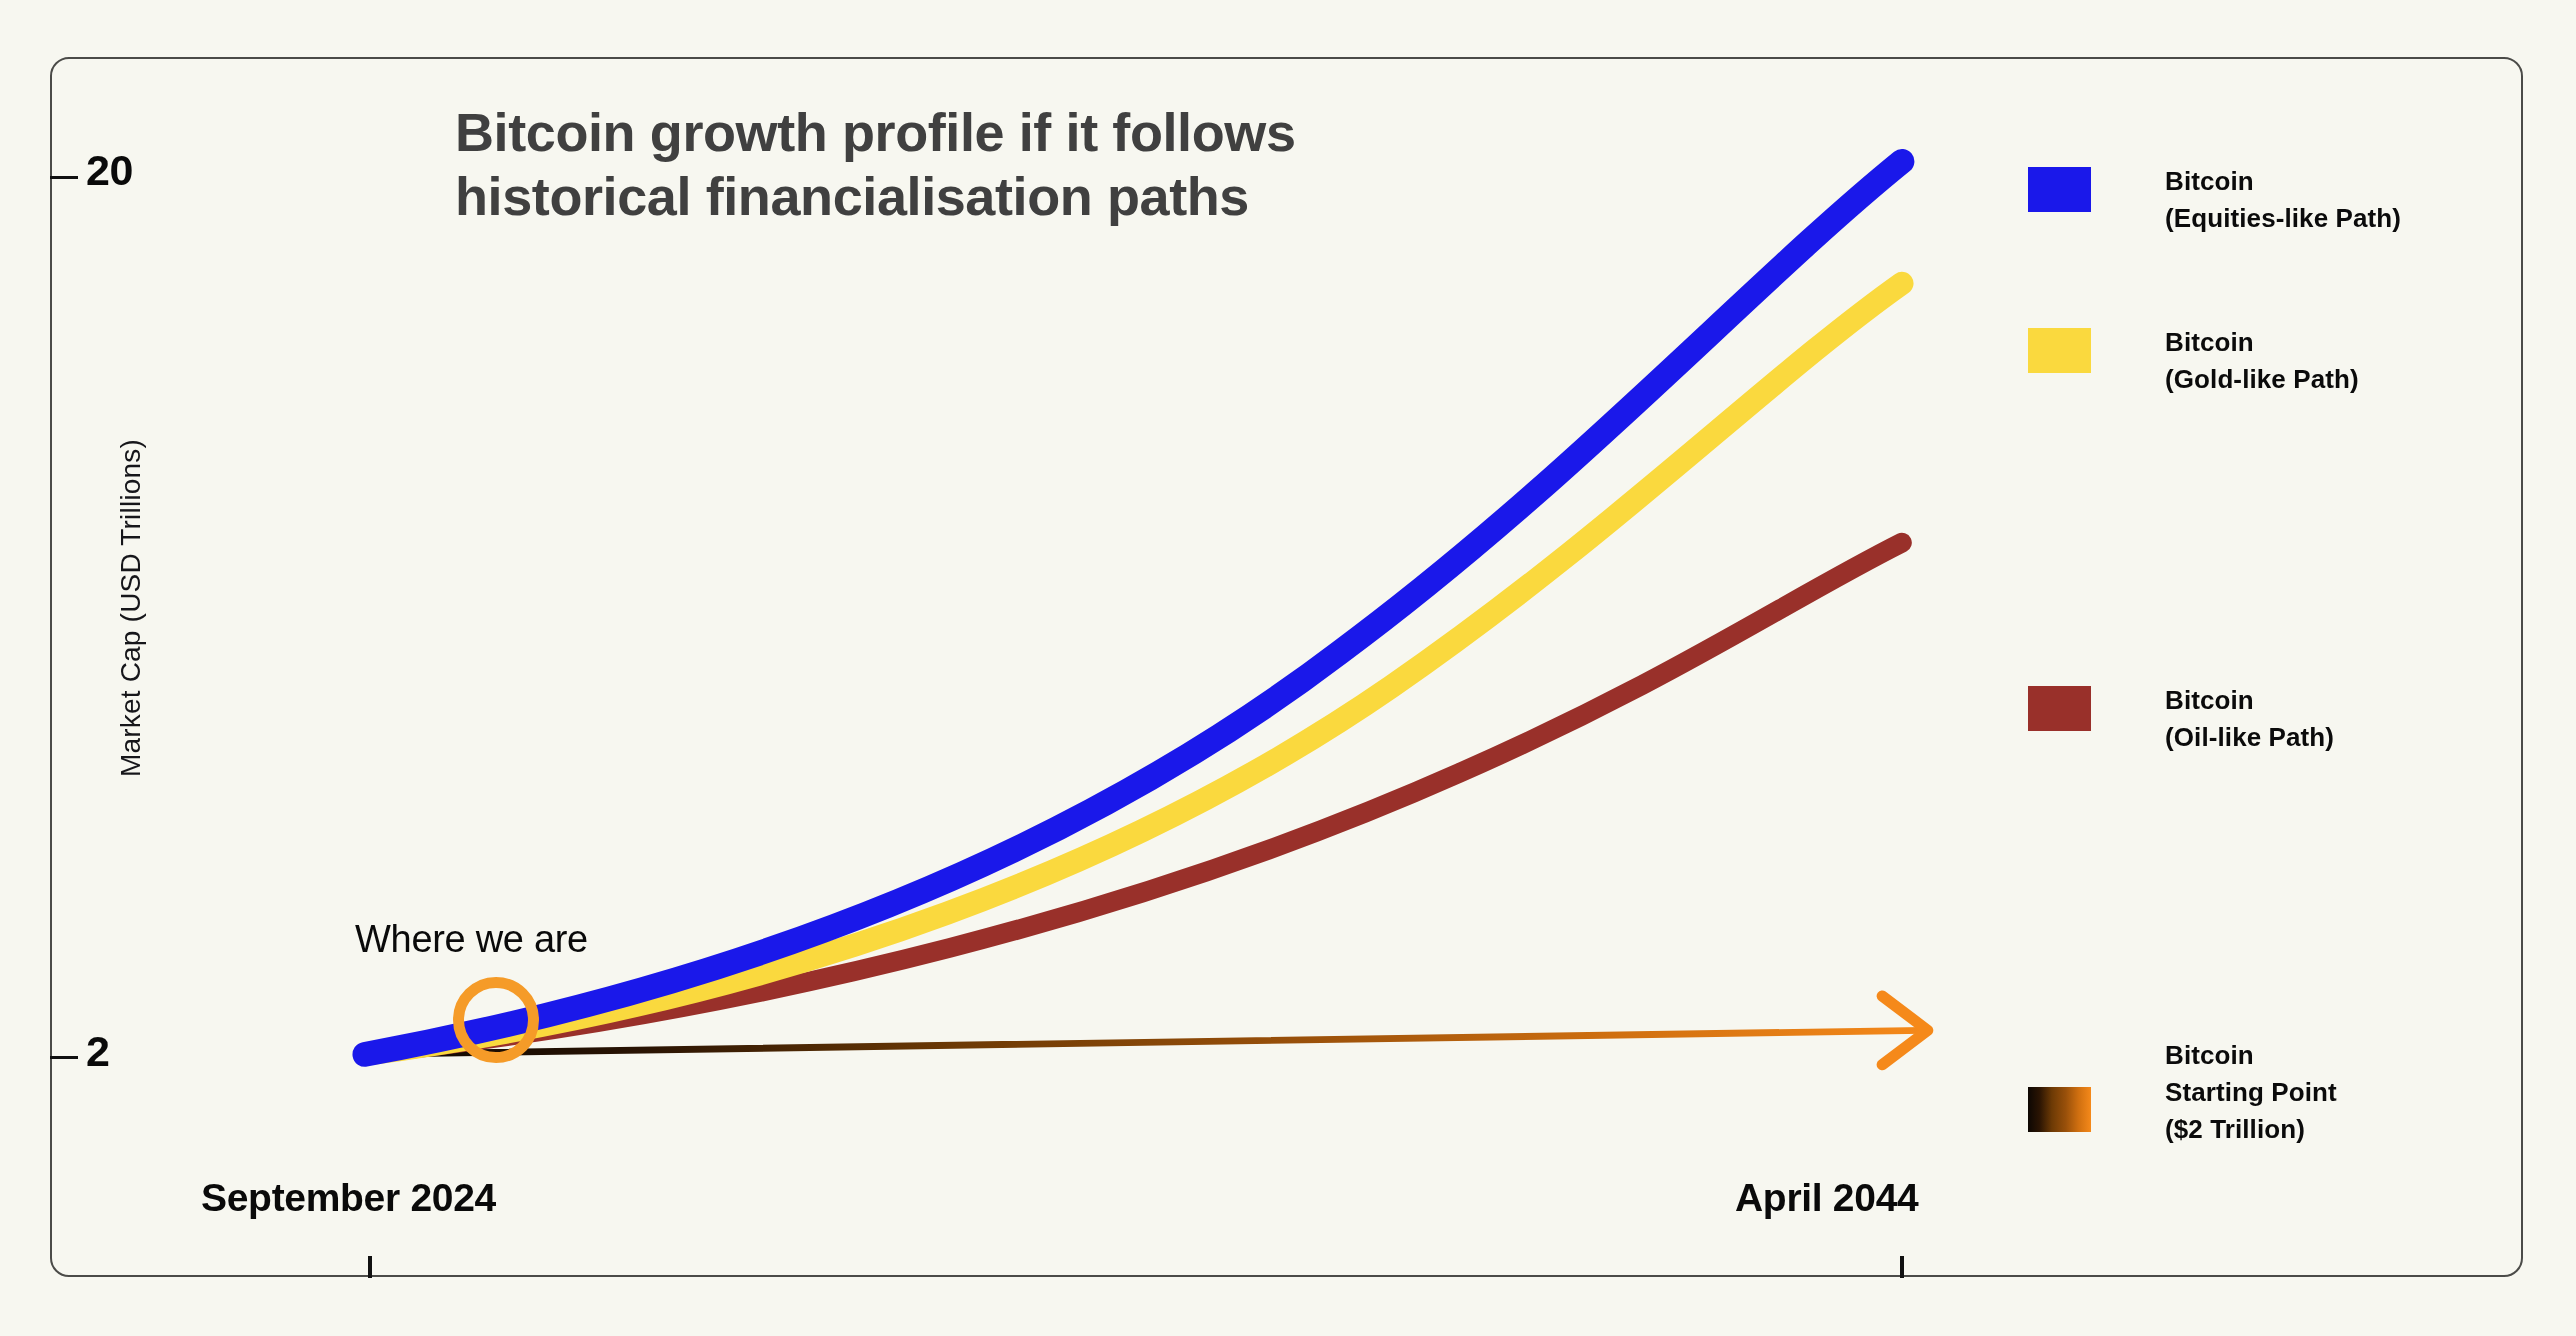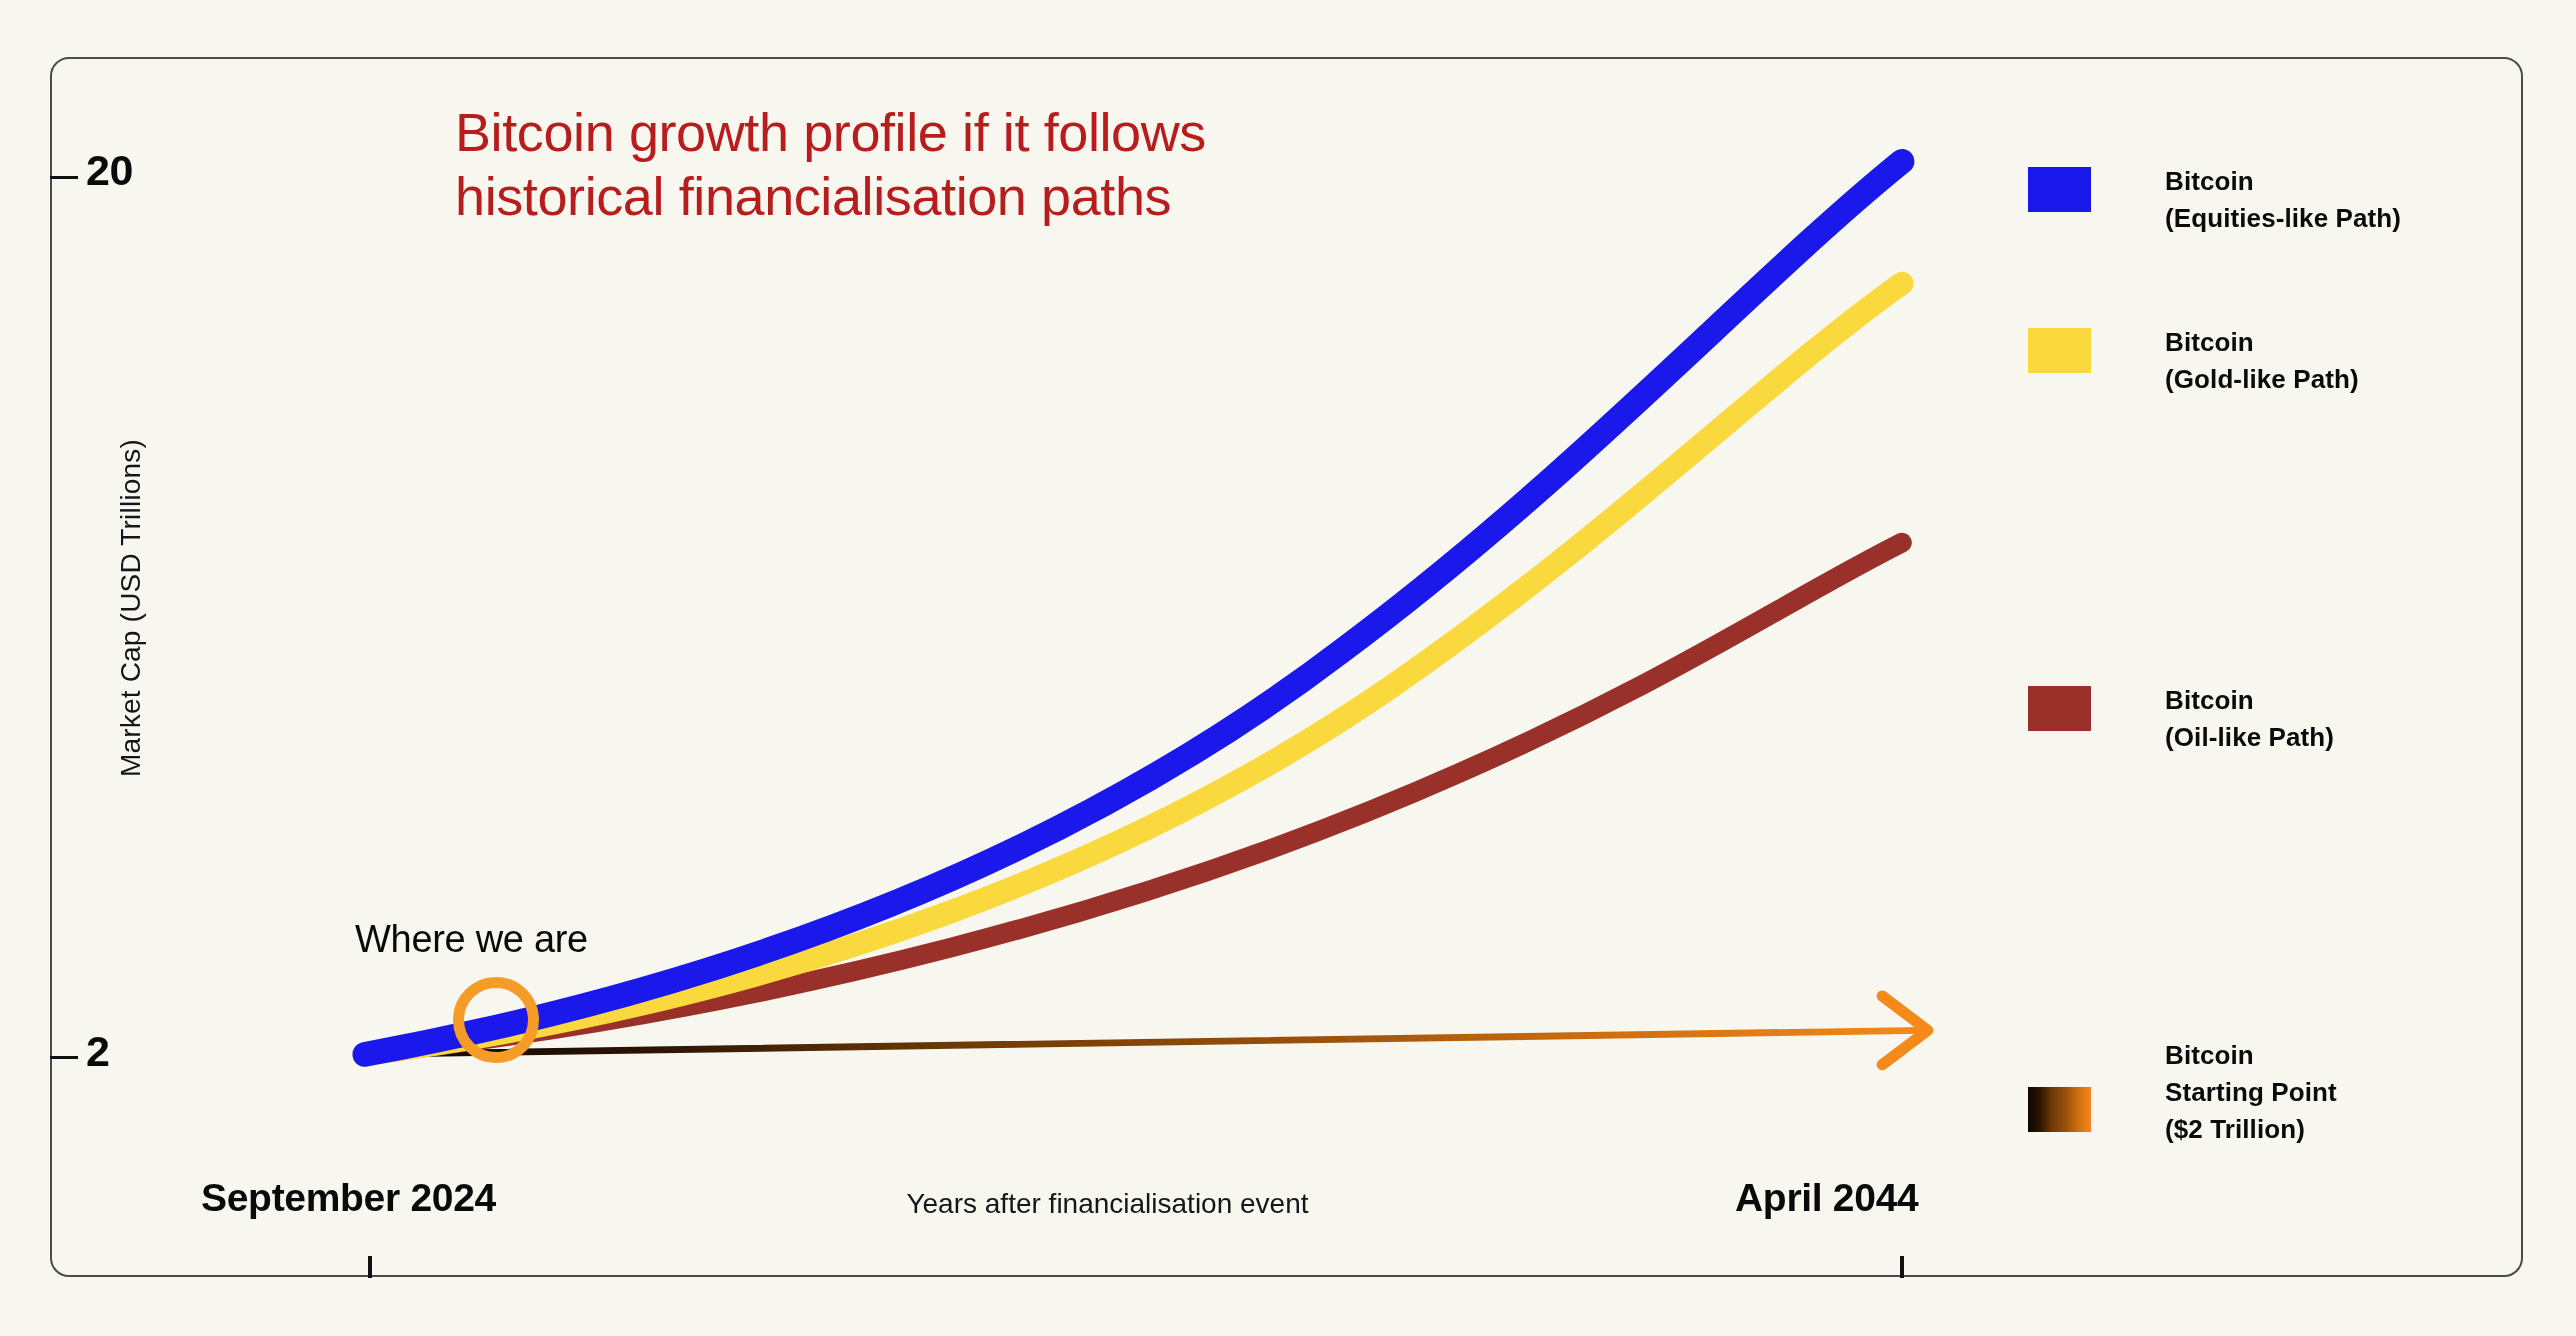--- a/index.html
+++ b/index.html
@@ -29,24 +29,24 @@
     background: transparent;
   }
 
   
   #chart-title {
     position: absolute;
     left: 455px;
     top: 101px;
     width: 1254px;
     font-size: 54px;
-    font-weight: normal;
+    font-weight: bold;
     line-height: 1.18;
     letter-spacing: -0.4px;
-    color: #b91c1c;
+    color: #404040;
     white-space: pre-line;
   }
 
   
   .y-tick-mark {
     position: absolute;
     left: 50px;
     width: 27.5px;
     height: 3.4px;
     background: #111;
@@ -196,21 +196,20 @@
 
     <path d="M 425 1228 C 930 1160, 1330 1000, 1620 800 C 1880 620, 2060 440, 2215 330" fill="none" stroke="#fad93e" stroke-width="27" stroke-linecap="round" stroke-linejoin="round"></path>
 
     <path d="M 425 1228 C 900 1140, 1270 980, 1560 760 C 1830 560, 2040 330, 2215 188" fill="none" stroke="#1a18ea" stroke-width="29" stroke-linecap="round" stroke-linejoin="round"></path>
   </svg>
 
   <div id="annotation-label">Where we are</div>
   <div id="annotation-circle"></div>
 
   <div class="x-axis-label" style="left:201px; top:1176px;">September 2024</div>
-  <div id="x-axis-title">Years after financialisation event</div>
   <div class="x-axis-label" style="left:1735px; top:1176px;">April 2044</div>
 
   <div class="x-tick-mark" style="left:368px;"></div>
   <div class="x-tick-mark" style="left:1900px;"></div>
 
   <div id="legend">
 
     <div class="legend-item" style="top:0px;">
       <span class="legend-swatch" style="background:#1a18ea;"></span>
       <span class="legend-text">Bitcoin

